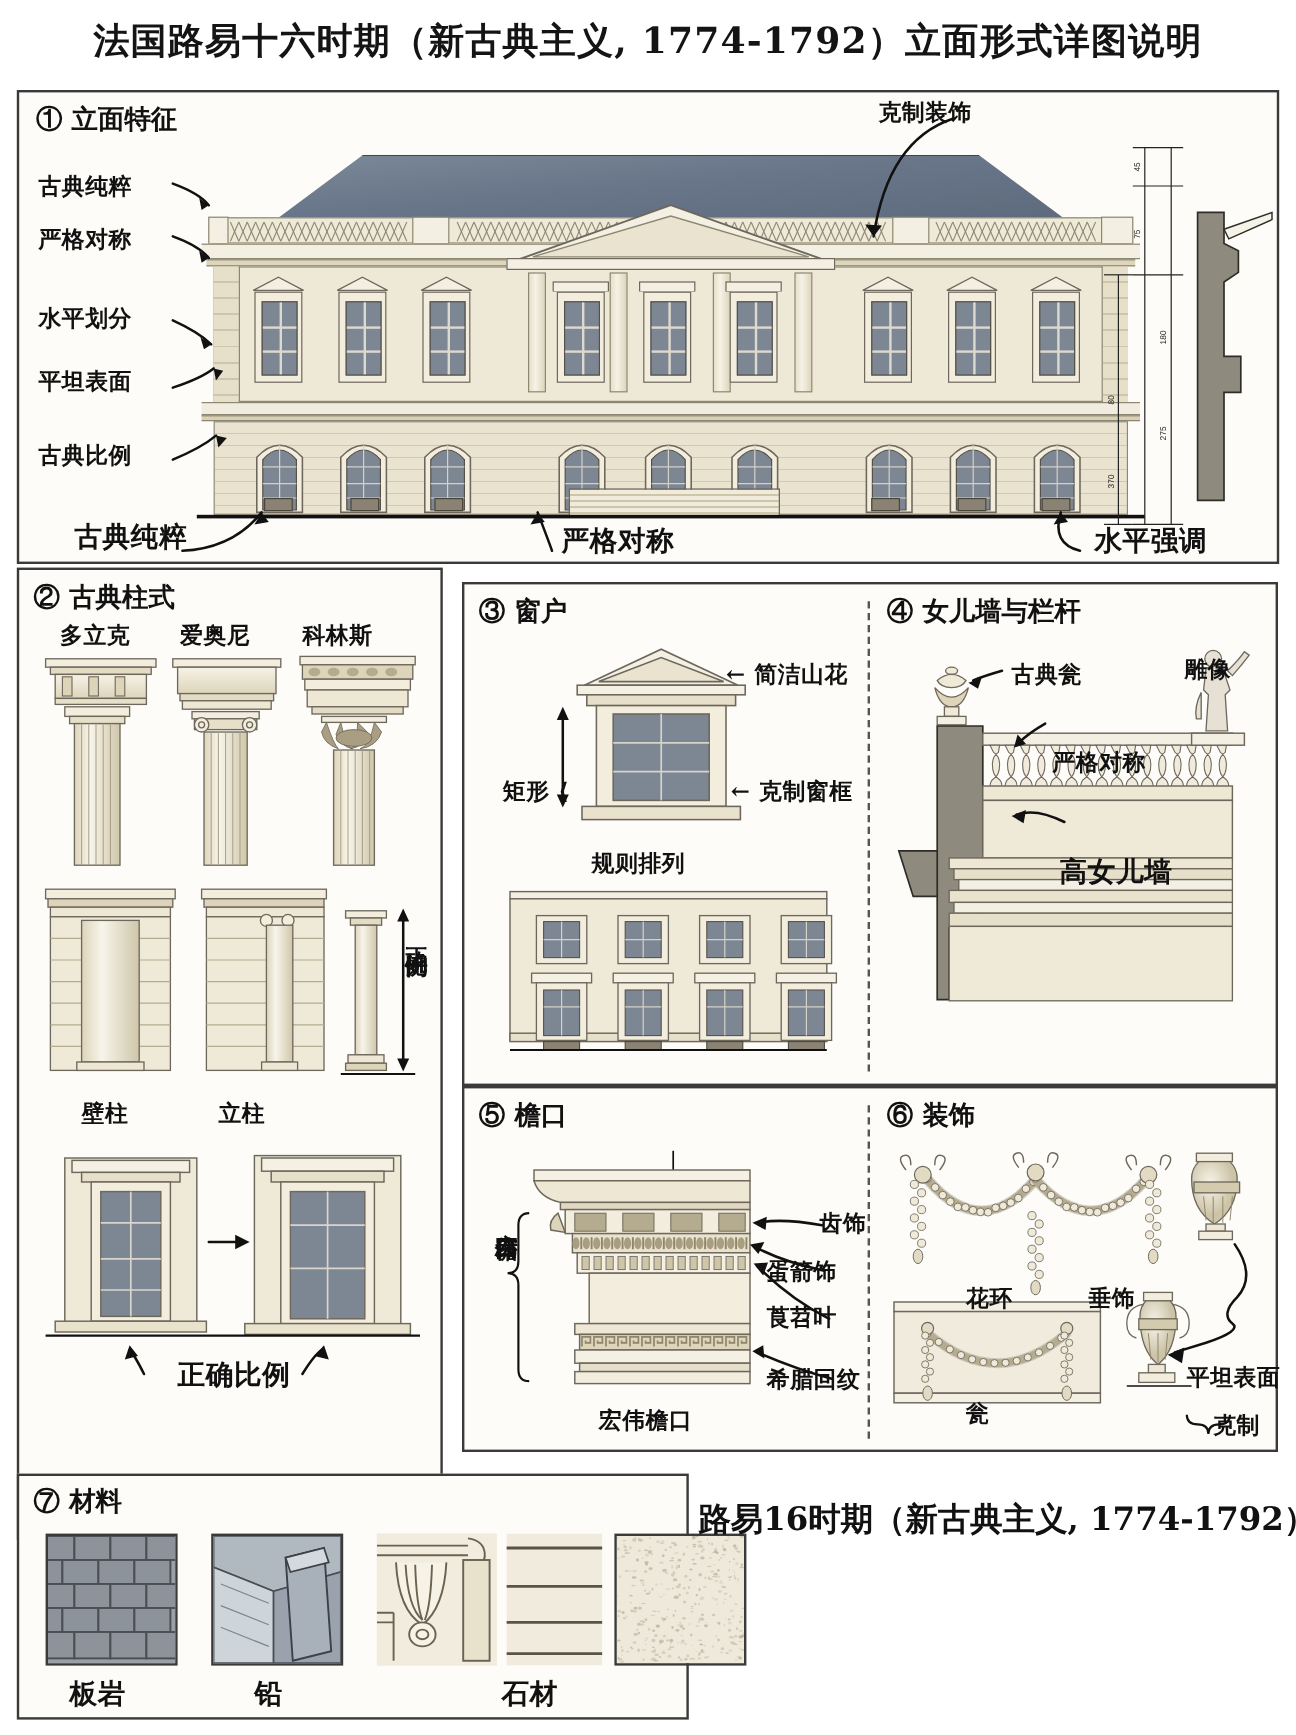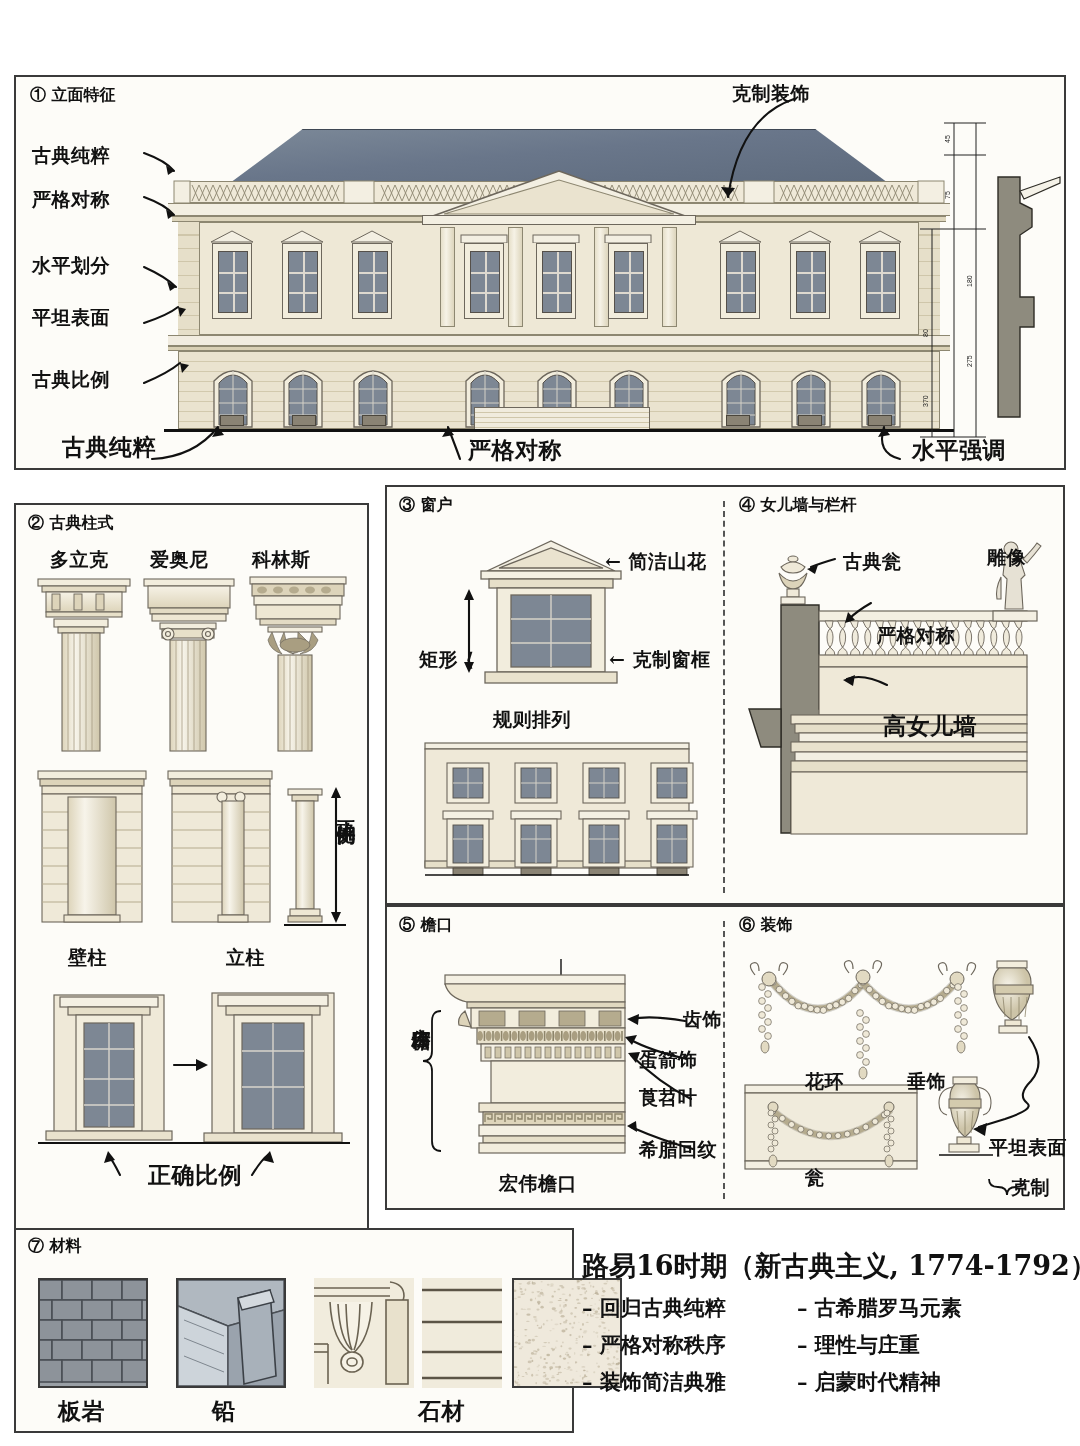--- a/index.html
+++ b/index.html
@@ -15,21 +15,21 @@
   .title {
     position:absolute; left:0; top:14px; width:1080px;
     text-align:center; font-size:30px; font-weight:700;
     letter-spacing:1px; color:#141414;
     font-family:"DejaVu Serif","Liberation Serif",serif;
   }
 
   
   .panel { position:absolute; border:2.5px solid #3a3a3a; background:#fdfcf8; }
   .panel-num {
-    position:absolute; font-size:16px; font-weight:700; color:#111;
+    position:absolute; font-size:22px; font-weight:700; color:#111;
     font-family:"DejaVu Serif","Liberation Serif",serif; white-space:nowrap;
   }
   .lbl {
     position:absolute; font-size:19px; font-weight:700; color:#111;
     font-family:"DejaVu Serif","Liberation Serif",serif; white-space:nowrap;
     letter-spacing:.5px;
   }
   .lbl-lg { font-size:23px; }
   .vert { writing-mode:vertical-rl; text-orientation:upright; letter-spacing:2px; }
 
@@ -49,21 +49,21 @@
   .wall2 { position:absolute; background:#e9e2cd; border:1.2px solid #8d8771; }
   .band { position:absolute; background:#e2dbc3; border-top:1.1px solid #8d8771; border-bottom:1.1px solid #8d8771; }
   .bal { position:absolute; background:#efe9d8; border:1.1px solid #8d8771; }
   .win { position:absolute; background:#7d8794; border:1.4px solid #55504a; }
   .winframe { position:absolute; background:#f2eddd; border:1.3px solid #6d675c; }
   .pedhead { position:absolute; }
   .pil { position:absolute; background:linear-gradient(90deg,#e6dfc9,#f6f2e6 40%,#ddd5bc); border:1.1px solid #8d8771; }
   .rust { position:absolute; }
 
   
-  #p2 { left:14px; top:503px; width:355px; height:810px; }
+  #p2 { left:14px; top:473px; width:355px; height:810px; }
 
   
   #p3 { left:385px; top:485px; width:680px; height:420px; }
   .dashdiv { position:absolute; border-left:2px dashed #555; }
 
   
   #p5 { left:385px; top:905px; width:680px; height:305px; }
 
   
   #p7 { left:14px; top:1228px; width:560px; height:205px; }
@@ -79,20 +79,21 @@
   .sum-item {
     font-size:21px; font-weight:700; color:#111; white-space:nowrap;
     font-family:"DejaVu Serif","Liberation Serif",serif;
   }
 </style>
 </head>
 <body>
 
 <div class="page">
 
+  <div class="title">法国路易十六时期（新古典主义, 1774-1792）立面形式详图说明</div>
 
   <div class="panel" id="p1">
 
     <div class="panel-num" style="left:14px;top:8px;">
       <span>①</span> <span>立面特征</span>
     </div>
 
     <div class="lbl" style="left:16px;top:66px;">古典纯粹</div>
     <div class="lbl" style="left:16px;top:110px;">严格对称</div>
     <div class="lbl" style="left:16px;top:176px;">水平划分</div>
@@ -868,21 +869,21 @@
         <line x1="320" y1="24" x2="320" y2="152"></line>
       </g>
       <g class="arh">
         <polygon points="320,20 315,31 325,31"></polygon>
         <polygon points="320,156 315,145 325,145"></polygon>
       </g>
       <line x1="268" y1="158" x2="330" y2="158" stroke="#111" stroke-width="1.8"></line>
     </svg>
 
     <div class="lbl" style="left:52px;top:440px;">壁柱</div>
-    <div class="lbl" style="left:166px;top:440px;margin-left:44px;">立柱</div>
+    <div class="lbl" style="left:166px;top:440px;">立柱</div>
     <div class="lbl vert" style="left:318px;top:300px;height:120px;">正确比例</div>
 
     <svg class="ovl" style="left:0;top:478px;" width="355" height="200">
 
       <g stroke="#6d675c" stroke-width="1.2">
         <rect x="38" y="12" width="110" height="140" fill="#efe9d8"></rect>
         <rect x="44" y="14" width="98" height="10" fill="#f4f0e3"></rect>
         <rect x="52" y="24" width="82" height="8" fill="#e6dfc9"></rect>
         <rect x="60" y="32" width="66" height="116" fill="#f2eddd"></rect>
         <rect x="68" y="40" width="50" height="104" fill="#7d8794"></rect>
@@ -1898,23 +1899,15 @@
       </svg>
     </div>
 
     <div class="lbl lbl-lg" style="left:42px;top:166px;">板岩</div>
     <div class="lbl lbl-lg" style="left:196px;top:166px;">铅</div>
     <div class="lbl lbl-lg" style="left:402px;top:166px;">石材</div>
   </div>
 
   <div id="summary">
     <div class="sum-title">路易16时期（新古典主义, 1774-1792）</div>
-    <div class="sum-grid">
-      <div class="sum-item">– 回归古典纯粹</div>
-      <div class="sum-item">– 古希腊罗马元素</div>
-      <div class="sum-item">– 严格对称秩序</div>
-      <div class="sum-item">– 理性与庄重</div>
-      <div class="sum-item">– 装饰简洁典雅</div>
-      <div class="sum-item">– 启蒙时代精神</div>
-    </div>
   </div>
 
 </div>
 
 </body></html>

